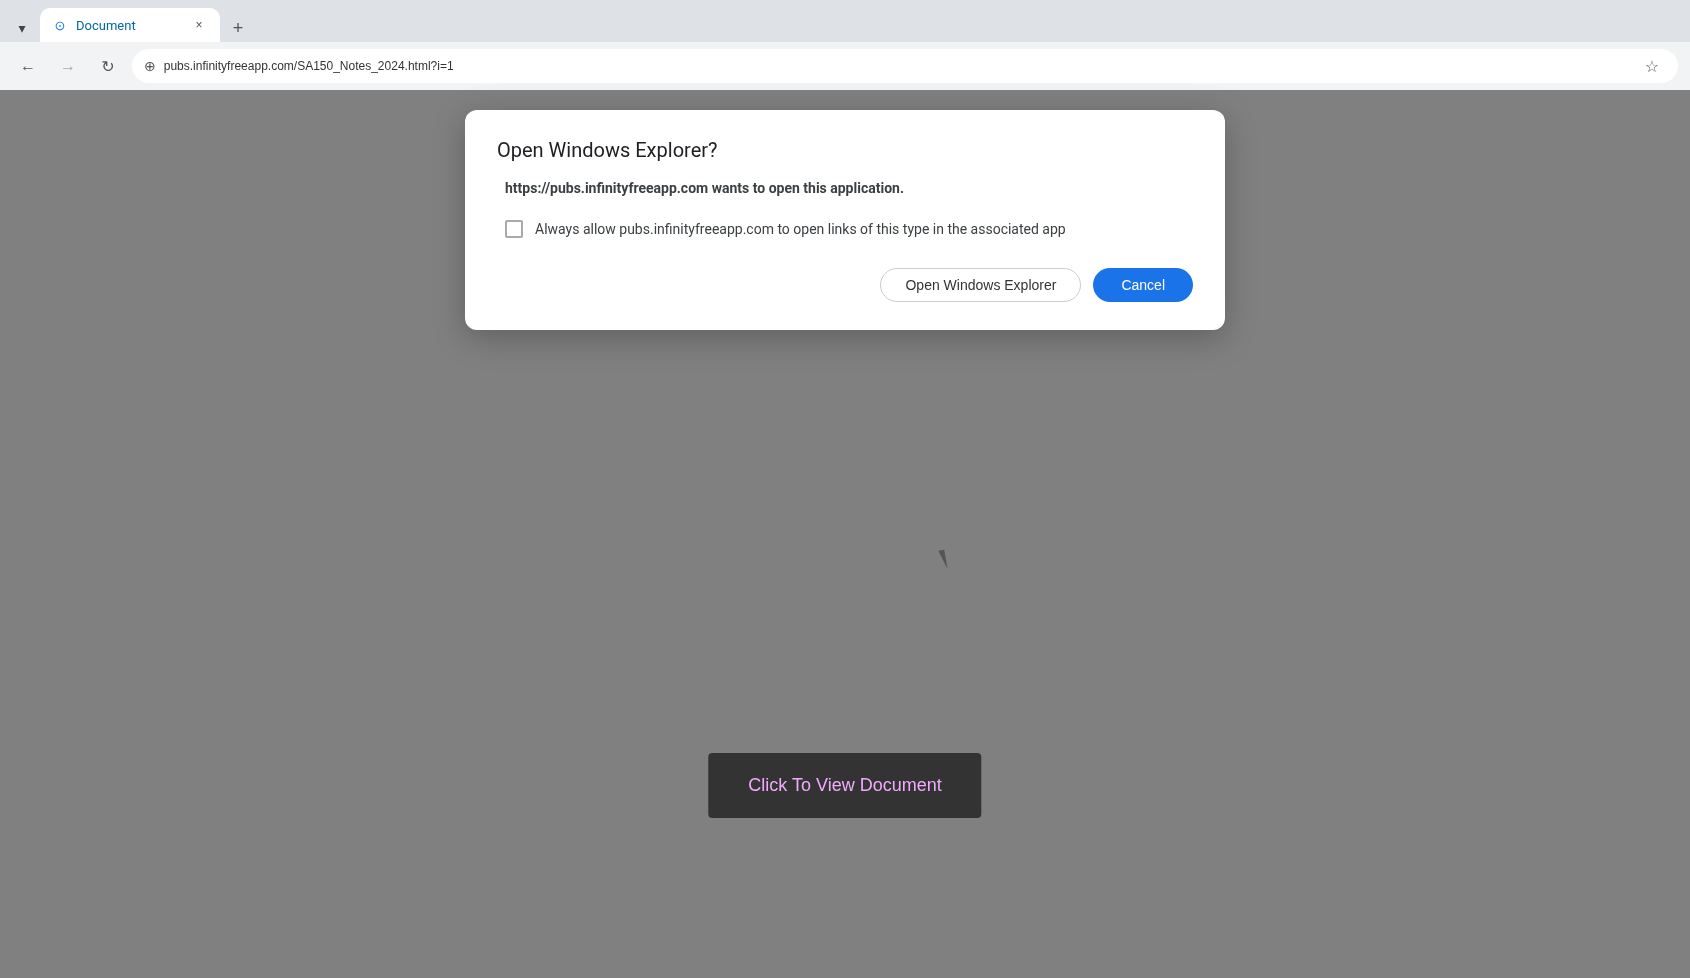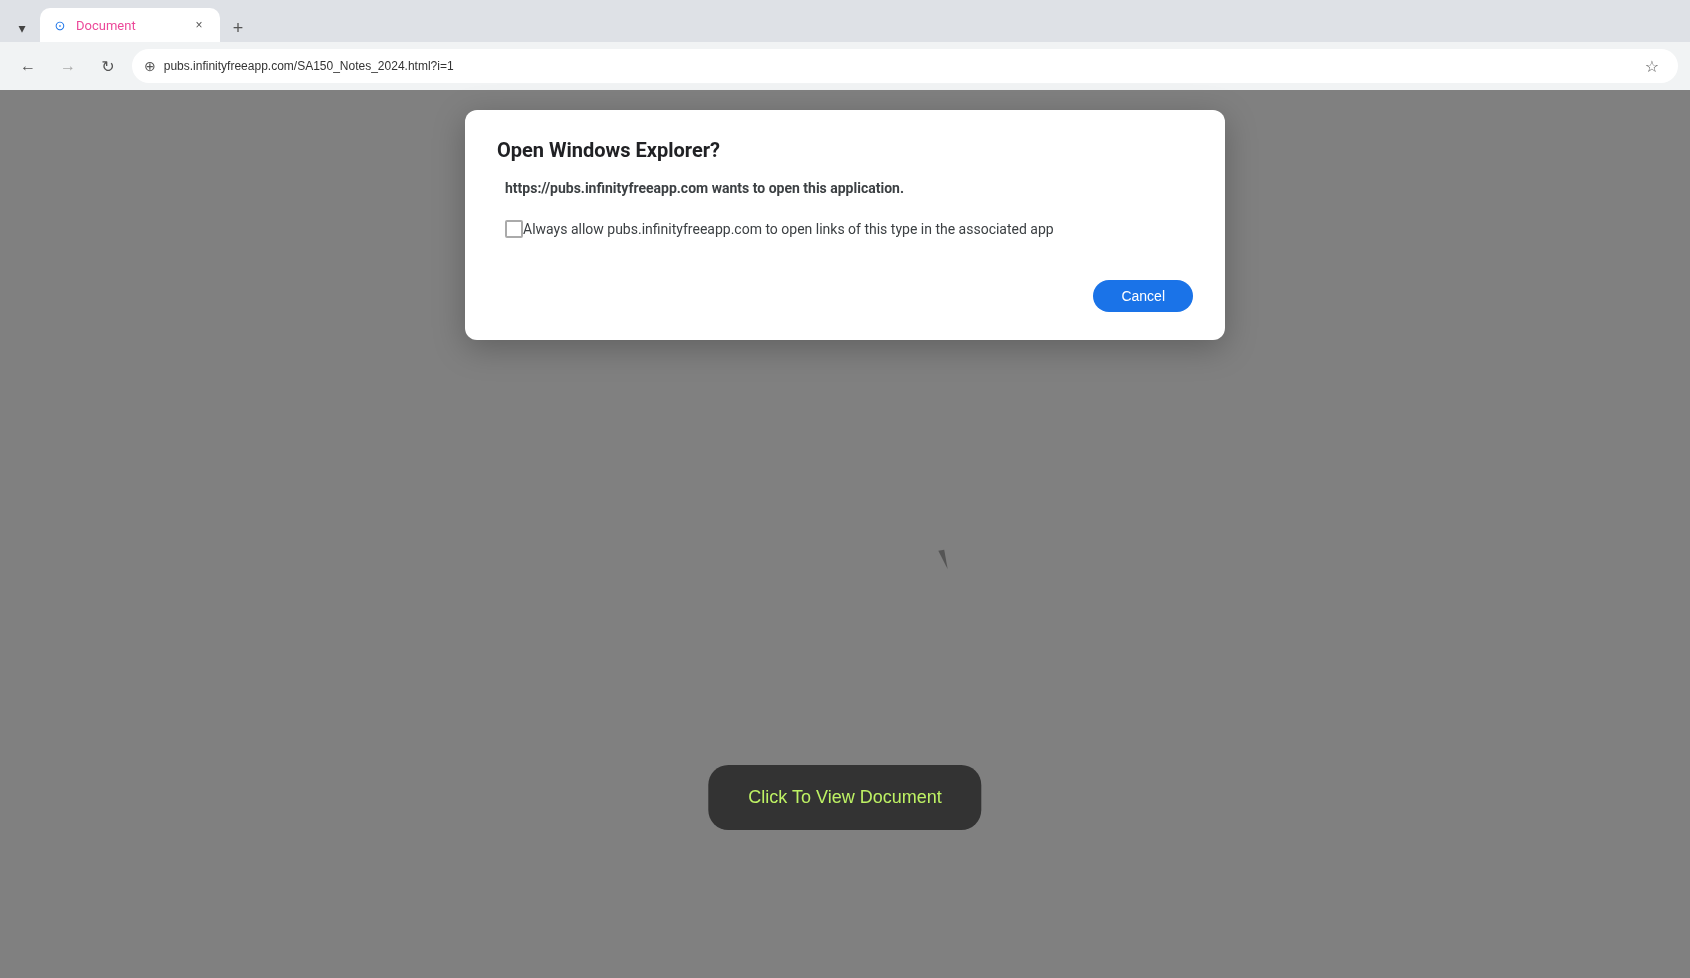--- a/index.html
+++ b/index.html
@@ -67,21 +67,21 @@
       display: flex;
       align-items: center;
       justify-content: center;
       color: #1a73e8;
       font-size: 13px;
     }
 
     .tab-title {
       flex: 1;
       font-size: 13px;
-      color: #ec4899;
+      color: #0369a1;
       white-space: nowrap;
       overflow: hidden;
       text-overflow: ellipsis;
     }
 
     .tab-close {
       width: 18px;
       height: 18px;
       border-radius: 50%;
       border: none;
@@ -207,42 +207,42 @@
     .dialog {
       background: #fff;
       border-radius: 12px;
       padding: 28px 32px 28px 32px;
       width: 760px;
       box-shadow: 0 8px 32px rgba(0,0,0,0.25);
     }
 
     .dialog-title {
       font-size: 20px;
-      font-weight: 700;
+      font-weight: 400;
       color: #202124;
       margin-bottom: 16px;
     }
 
     .dialog-body {
       padding-left: 8px;
     }
 
     .dialog-message {
       font-size: 14px;
       color: #3c4043;
       margin-bottom: 20px;
       line-height: 1.5;
       font-weight: bold;
     }
 
     .checkbox-row {
       display: flex;
       align-items: flex-start;
-      gap: 0;
-      margin-bottom: 40px;
+      gap: 12px;
+      margin-bottom: 28px;
     }
 
     .checkbox-input {
       width: 18px;
       height: 18px;
       border: 2px solid #aaa;
       border-radius: 2px;
       background: #fff;
       flex-shrink: 0;
       margin-top: 1px;
@@ -282,29 +282,29 @@
       font-size: 14px;
       color: #fff;
       cursor: pointer;
       font-weight: 500;
       text-align: right;
     }
 
     
     .view-doc-btn {
       position: absolute;
-      bottom: 148px;
+      bottom: 160px;
       left: 50%;
       transform: translateX(-50%);
       background: #333;
-      color: #bef264;
+      color: #f0abfc;
       font-size: 18px;
       font-weight: 400;
       padding: 22px 40px;
-      border-radius: 20px;
+      border-radius: 4px;
       border: none;
       cursor: pointer;
       white-space: nowrap;
     }
 
     
     .cursor {
       position: absolute;
       width: 16px;
       height: 22px;
@@ -363,20 +363,21 @@
 
       <div class="dialog-body">
         <div class="dialog-message">https://pubs.infinityfreeapp.com wants to open this application.</div>
 
         <div class="checkbox-row">
           <input type="checkbox" class="checkbox-input" style="">
           <label class="checkbox-label">Always allow pubs.infinityfreeapp.com to open links of this type in the associated app</label>
         </div>
 
         <div class="dialog-actions">
+          <button class="btn-open-explorer">Open Windows Explorer</button>
           <button class="btn-cancel">Cancel</button>
         </div>
       </div>
     </div>
   </div>
 
   <button class="view-doc-btn">Click To View Document</button>
 
   <div class="cursor" style="left: 940px; top: 460px;"></div>
 

